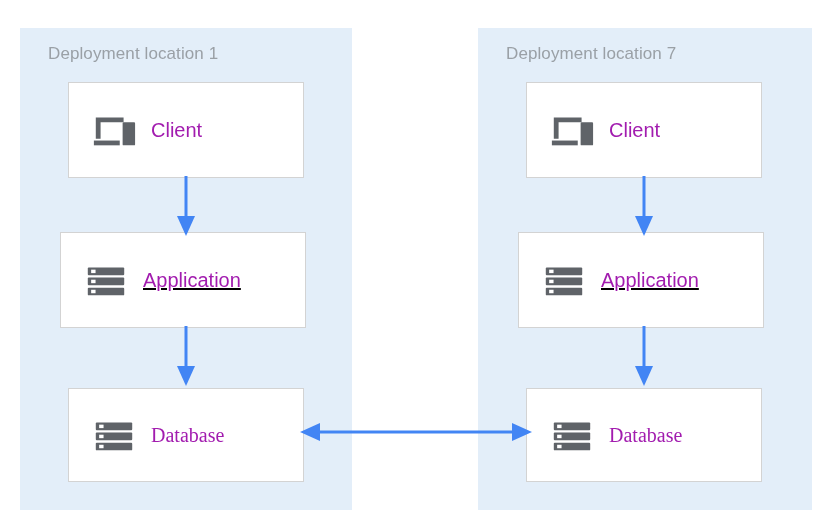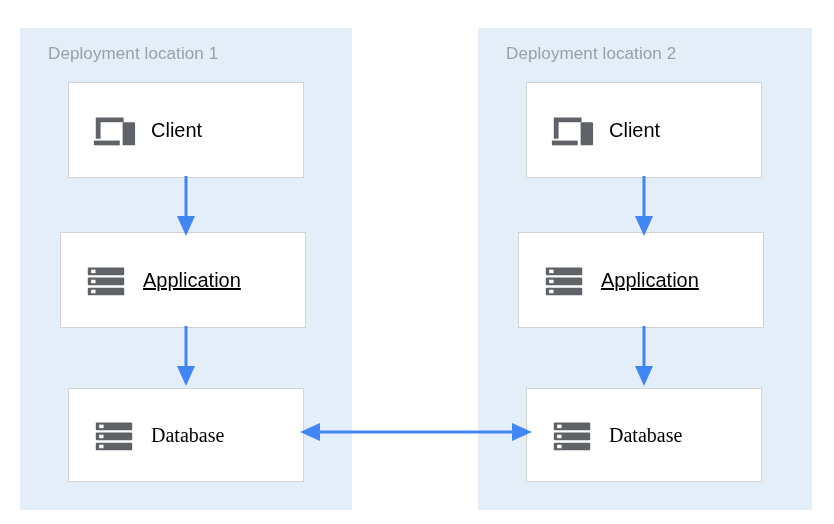--- a/index.html
+++ b/index.html
@@ -61,21 +61,21 @@
     flex: 0 0 auto;
     width: 46px;
     height: 46px;
     margin-left: 22px;
     margin-right: 14px;
     display: block;
   }
   .node-label {
     font-size: 20px;
     line-height: 24px;
-    color: #000000;
+    color: #a21caf;
     white-space: nowrap;
   }
 
   
   #n1-client { left: 68px;  top: 82px;  width: 236px; }
   #n1-app    { left: 60px;  top: 232px; width: 246px; }
   #n1-db     { left: 68px;  top: 388px; width: 236px; }
 
   
   #n2-client { left: 526px; top: 82px;  width: 236px; }
@@ -104,21 +104,21 @@
 </head>
 <body>
 
 <div id="canvas">
 
   <div class="zone" id="zone-1">
     <div class="zone-title">Deployment location 1</div>
   </div>
 
   <div class="zone" id="zone-2">
-    <div class="zone-title">Deployment location 2</div>
+    <div class="zone-title">Deployment location 7</div>
   </div>
 
   <div class="node node-client" id="n1-client">
     <svg class="node-icon" viewBox="0 0 48 48">
       <path fill="#5f6368" d="M5 11 h29 v5 H10 v17 H5 Z"></path>
       <path fill="#5f6368" d="M3 35 h27 v5 H3 Z"></path>
       <path fill="#5f6368" d="M34 16 h11 a1 1 0 0 1 1 1 v22 a1 1 0 0 1 -1 1 h-11 a1 1 0 0 1 -1 -1 v-22 a1 1 0 0 1 1 -1 Z
                               M36.5 20 h6 v16 h-6 Z"></path>
     </svg>
     <span class="node-label">Client</span>

